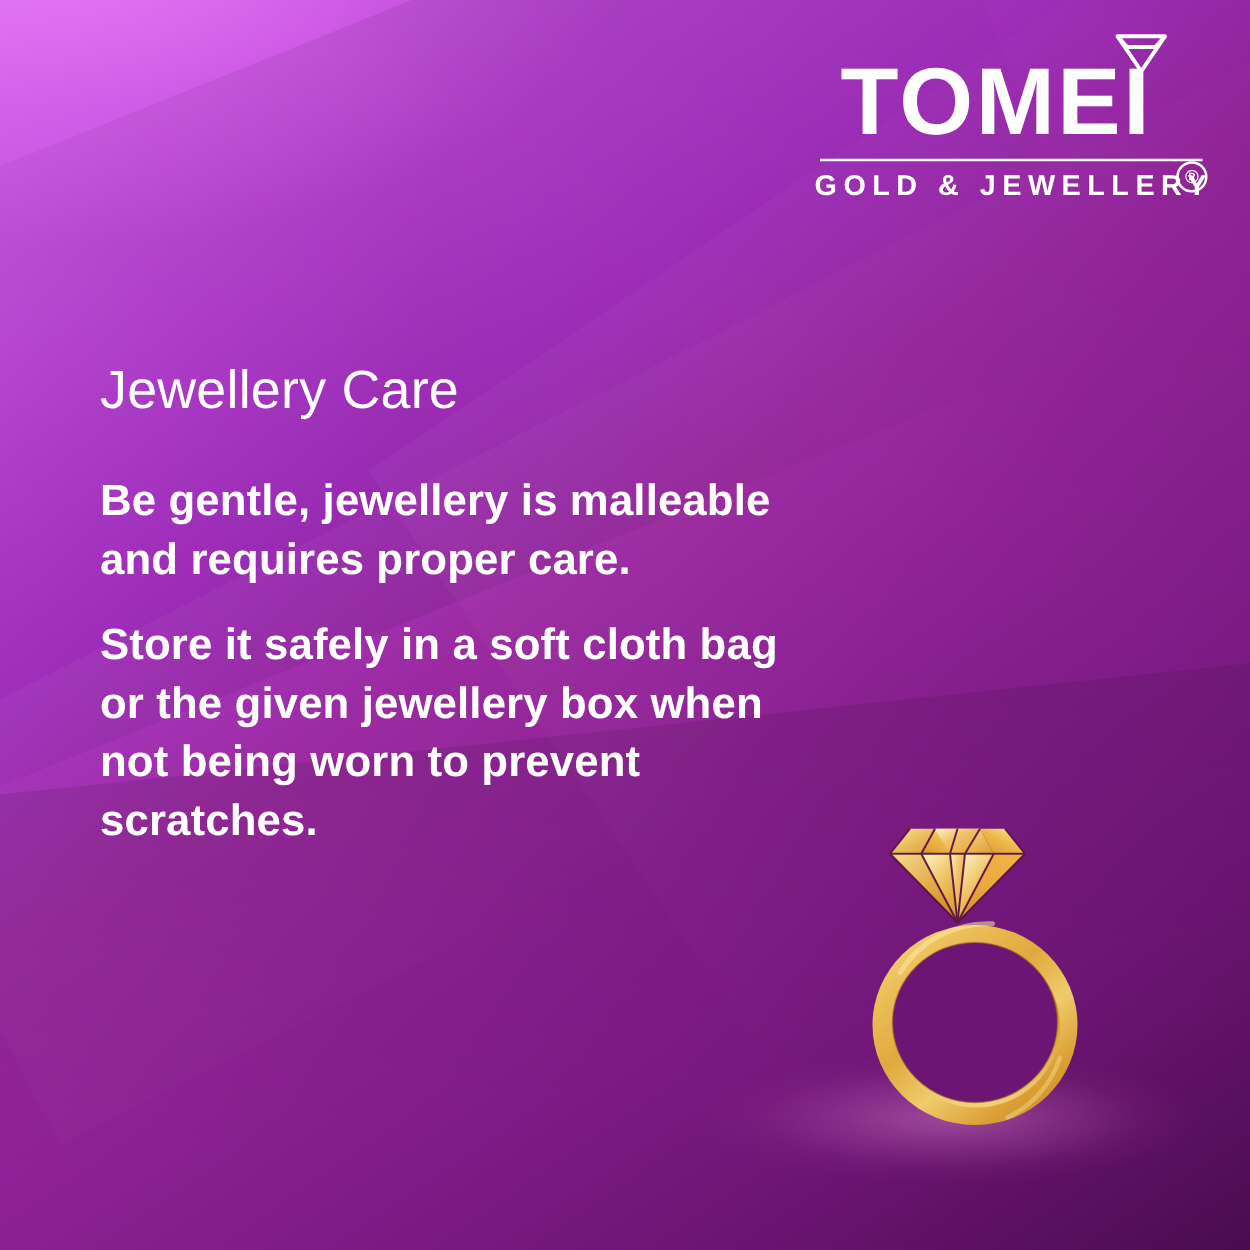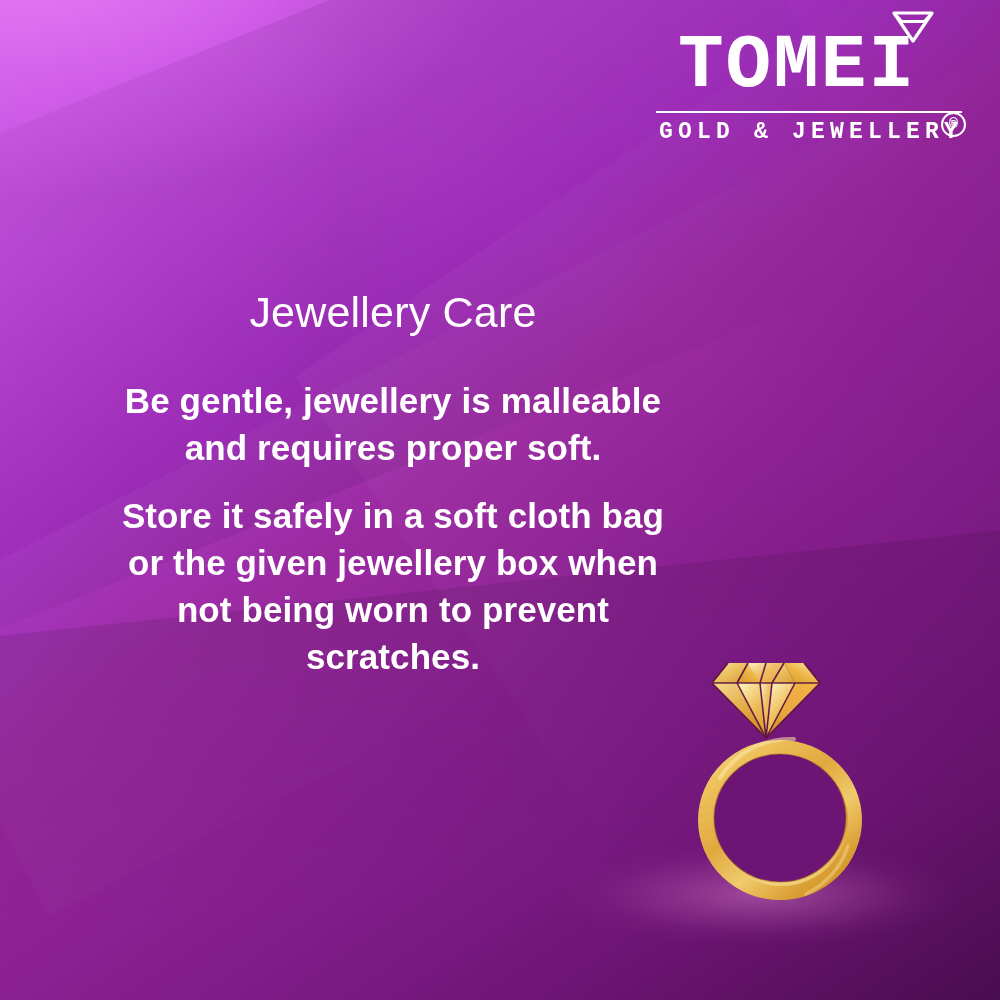--- a/index.html
+++ b/index.html
@@ -77,25 +77,24 @@
         rgba(236,152,216,0.40) 0%,
         rgba(214,120,200,0.22) 38%,
         rgba(180,80,170,0.08) 64%,
         rgba(160,60,150,0) 84%);
     pointer-events:none;
   }
 
   
   .logo {
     position:absolute;
-    right:26px; top:8px;
+    right:26px; top:24px;
     width:330px;
     text-align:center;
     color:#ffffff;
-    font-family:Liberation Mono, monospace;
   }
   .logo-diamond {
     position:absolute;
     right:32px; top:2px;
     width:58px; height:34px;
   }
   .logo-wordmark {
     position:relative;
     font-size:76px;
     font-weight:bold;
@@ -130,23 +129,22 @@
     font-weight:bold;
     letter-spacing:5.2px;
     white-space:nowrap;
     padding-left:4px;
     color:#ffffff;
   }
 
   
   .copy {
     position:absolute;
-    left:103px; top:288px;
+    left:80px; top:288px;
     width:580px;
-    text-align:center;
   }
   .headline {
     font-size:43px;
     font-weight:400;
     color:#ffffff;
     letter-spacing:0.2px;
     line-height:1.12;
   }
   .para {
     margin-top:42px;
@@ -189,21 +187,21 @@
     <div class="logo-wordmark">TOMEI</div>
     <div class="logo-reg">®</div>
 
     <div class="logo-rule"></div>
 
     <div class="logo-tagline">GOLD &amp; JEWELLERY</div>
   </div>
 
   <div class="copy">
     <div class="headline">Jewellery Care</div>
-    <div class="para para-1">Be gentle, jewellery is malleable and requires proper soft.</div>
+    <div class="para para-1">Be gentle, jewellery is malleable and requires proper care.</div>
     <div class="para para-2">Store it safely in a soft cloth bag or the given jewellery box when not being worn to prevent scratches.</div>
   </div>
 
   <svg class="ring-art" viewBox="0 0 190 270">
     <defs>
       <linearGradient id="gFacetA" x1="0" y1="0" x2="1" y2="1">
         <stop offset="0%" stop-color="#f8e6a6"></stop>
         <stop offset="48%" stop-color="#ecc061"></stop>
         <stop offset="100%" stop-color="#d99c32"></stop>
       </linearGradient>

